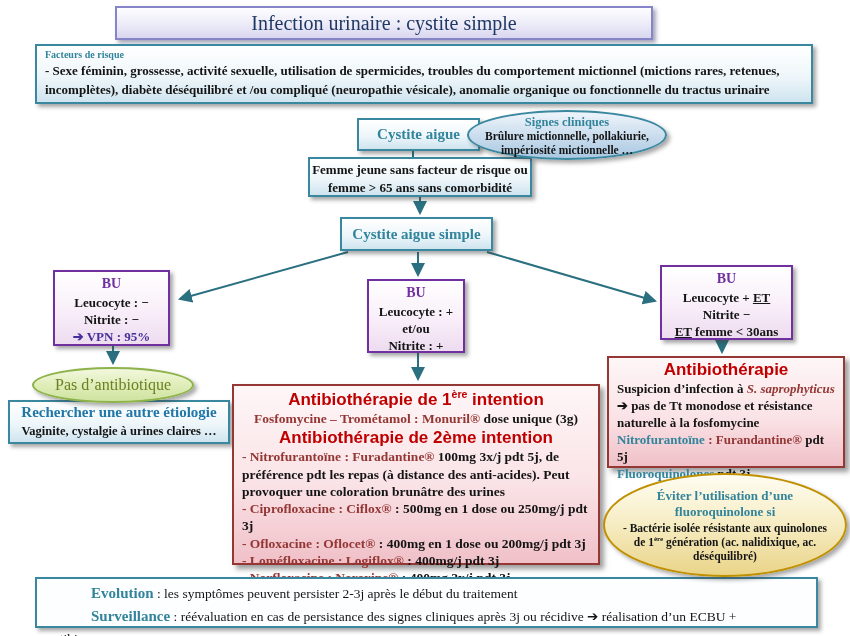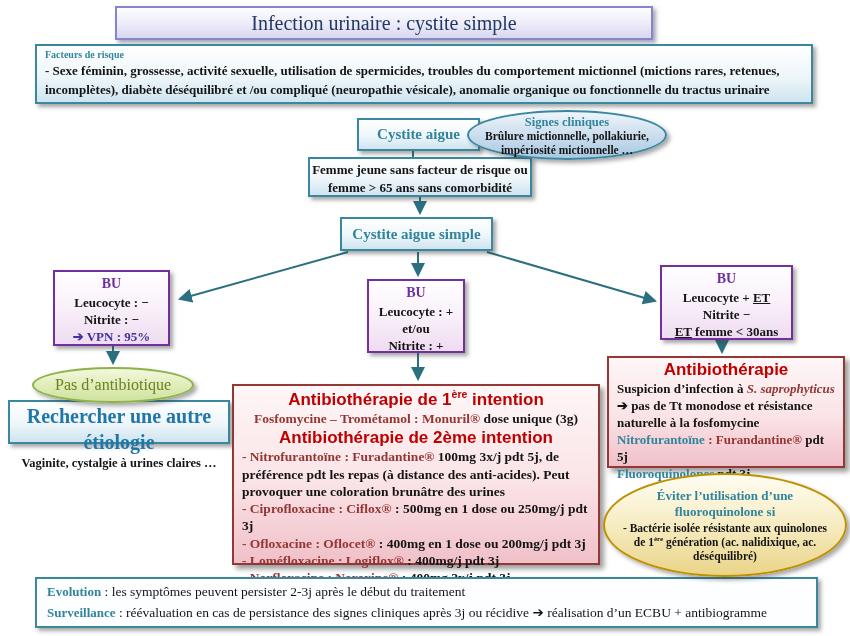--- a/index.html
+++ b/index.html
@@ -40,32 +40,32 @@
   #simple-box{left:340px;top:217px;width:153px;height:34px;font-size:15px;line-height:30px;}
   .bu{font-size:13px;line-height:1.33;padding-top:3px;}
   .bu .hd{font-size:14px;}
   #bu-left{left:53px;top:270px;width:117px;height:76px;}
   #bu-mid{left:367px;top:279px;width:98px;height:74px;}
   #bu-right{left:660px;top:265px;width:133px;height:75px;}
   #noab-ellipse{left:32px;top:367px;width:162px;height:36px;border:2px solid #8DB34A;
     background:linear-gradient(180deg,#f2f8de 0%,#e0edb9 50%,#cfe3a0 100%);
     font-size:16px;line-height:32px;}
   #etiologie-box{left:8px;top:400px;width:222px;height:44px;padding-top:1px;font-size:12.5px;line-height:1.3;}
-  #etiologie-box .hd{font-size:20px;color:#2177A8;}
+  #etiologie-box .hd{font-size:15px;color:#2177A8;}
   #main-box{left:232px;top:384px;width:368px;height:181px;padding:2px 8px;font-size:13.5px;line-height:1.28;text-align:left;}
   #main-box .red-h{font-size:17px;line-height:1.25;}
   #right-box{left:607px;top:356px;width:238px;height:112px;padding:1px 8px;font-size:13px;line-height:1.3;text-align:left;}
   #right-box .red-h{font-size:17px;}
   #avoid-ellipse{left:603px;top:473px;width:244px;height:104px;border:2px solid #BF9000;
     background:linear-gradient(180deg,#fffdf2 0%,#f6ecc2 50%,#ead488 100%);
     padding:13px 16px 0 16px;font-size:11.5px;line-height:1.25;}
   #avoid-ellipse .hd{font-size:13px;}
   #bottom-box{left:35px;top:577px;width:783px;height:51px;background:#fdfeff;border:2px solid #3A87A0;
     padding:3px 10px;font-size:13.5px;line-height:1.55;text-align:left;}
-  #bottom-box .lbl{font-size:13px;}
+  #bottom-box .lbl{font-size:15px;margin-left:44px;}
 </style>
 </head>
 <body>
 
 <div id="stage">
 
   <svg id="connectors" width="850" height="636">
     <defs>
       <marker id="ah" viewBox="0 0 10 10" refX="8.5" refY="5" markerWidth="7" markerHeight="7" orient="auto-start-reverse">
         <path d="M0,0 L10,5 L0,10 z" fill="#2A7080"></path>

